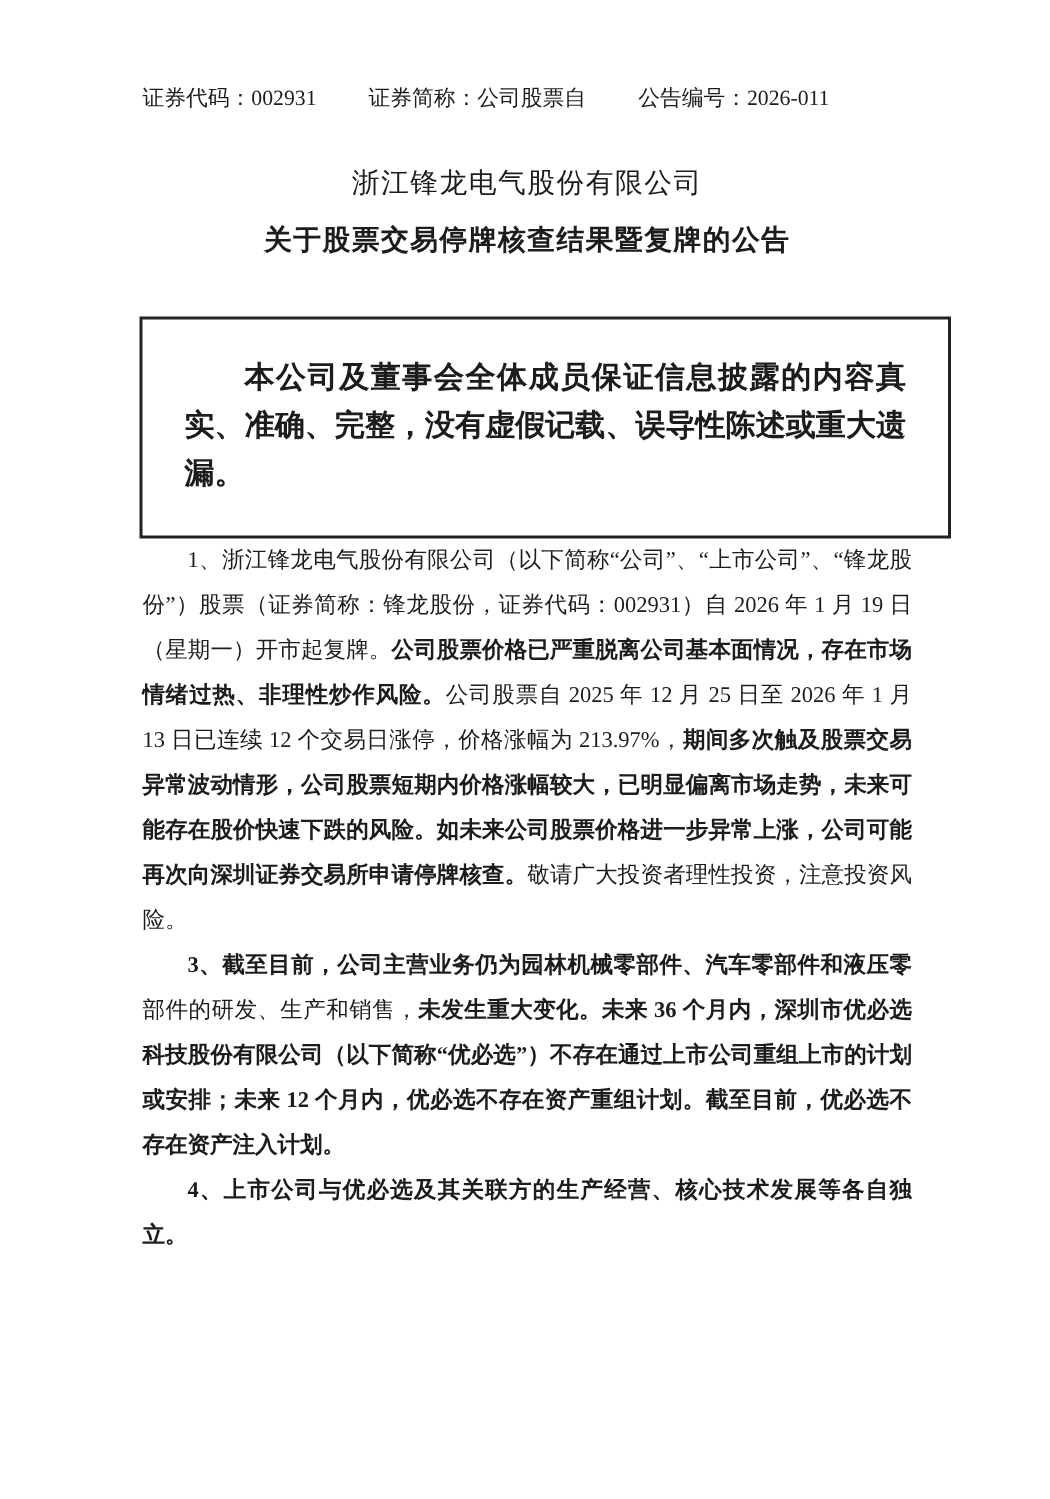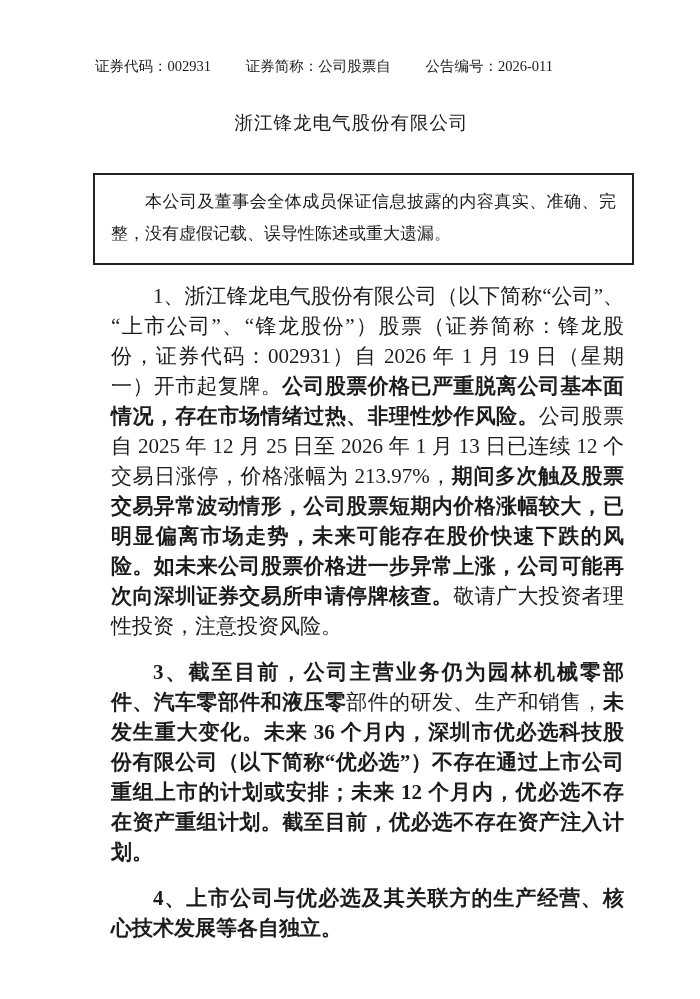--- a/index.html
+++ b/index.html
@@ -41,60 +41,61 @@
   }
   .statement-box {
     margin-top: 37px;
     margin-left: -2px;
     width: 513px;
     border: 2px solid #222222;
     padding: 7px 12px 9px 12px;
     box-sizing: content-box;
   }
   .statement-box p {
-    margin: 4px;
+    margin: 16px;
     text-indent: 2em;
-    font-size: 17px;
-    font-weight: 400;
+    font-size: 20px;
+    font-weight: 700;
     line-height: 32px;
     text-align: justify;
     text-justify: inter-ideograph;
   }
   .special-heading {
     margin: 30px 0 0 0;
     text-indent: 2em;
     font-size: 16px;
     font-weight: 700;
     line-height: 30px;
   }
   .body-text p {
-    margin: 16px;
+    margin: 0;
     width: 513px;
     text-indent: 2em;
-    font-size: 21px;
+    font-size: 15px;
     line-height: 30px;
     text-align: justify;
     text-justify: inter-ideograph;
   }
   .run { font-weight: 400; }
   .run.bold { font-weight: 700; }
 </style>
 </head>
 <body>
 
 <div class="page">
 
   <div class="doc-header">
     <span>证券代码：002931</span>
     <span>证券简称：公司股票自</span>
     <span>公告编号：2026-011</span>
   </div>
 
   <div class="title-block">
     <div class="company-title">浙江锋龙电气股份有限公司</div>
+    <div class="announcement-title">关于股票交易停牌核查结果暨复牌的公告</div>
   </div>
 
   <div class="statement-box">
     <p>本公司及董事会全体成员保证信息披露的内容真实、准确、完整，没有虚假记载、误导性陈述或重大遗漏。</p>
   </div>
 
 
   <div class="body-text">
     <p><span class="run">1、浙江锋龙电气股份有限公司（以下简称“公司”、“上市公司”、“锋龙股份”）股票（证券简称：锋龙股份，证券代码：002931）自 2026 年 1 月 19 日（星期一）开市起复牌。</span><span class="run bold">公司股票价格已严重脱离公司基本面情况，存在市场情绪过热、非理性炒作风险。</span><span class="run">公司股票自 2025 年 12 月 25 日至 2026 年 1 月 13 日已连续 12 个交易日涨停，价格涨幅为 213.97%，</span><span class="run bold">期间多次触及股票交易异常波动情形，公司股票短期内价格涨幅较大，已明显偏离市场走势，未来可能存在股价快速下跌的风险。如未来公司股票价格进一步异常上涨，公司可能再次向深圳证券交易所申请停牌核查。</span><span class="run">敬请广大投资者理性投资，注意投资风险。</span></p>
     <p><span class="run bold">3、截至目前，公司主营业务仍为园林机械零部件、汽车零部件和液压零</span><span class="run">部件的研发、生产和销售，</span><span class="run bold">未发生重大变化。未来 36 个月内，深圳市优必选科技股份有限公司（以下简称“优必选”）不存在通过上市公司重组上市的计划或安排；未来 12 个月内，优必选不存在资产重组计划。截至目前，优必选不存在资产注入计划。</span></p>

